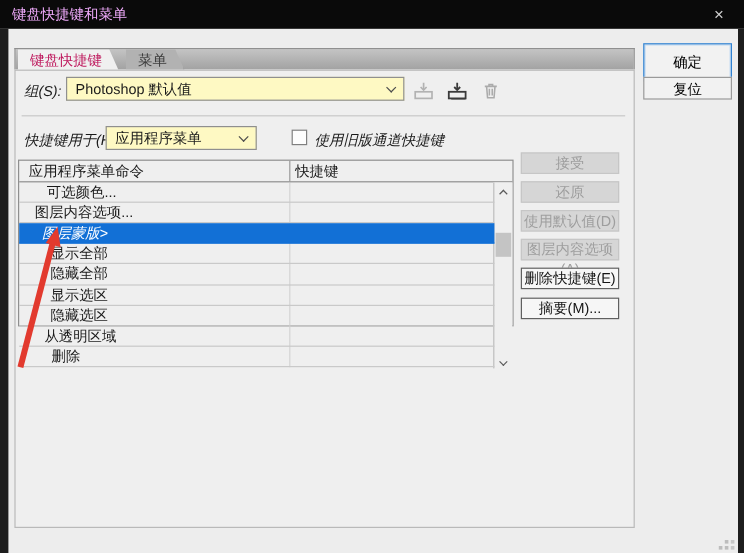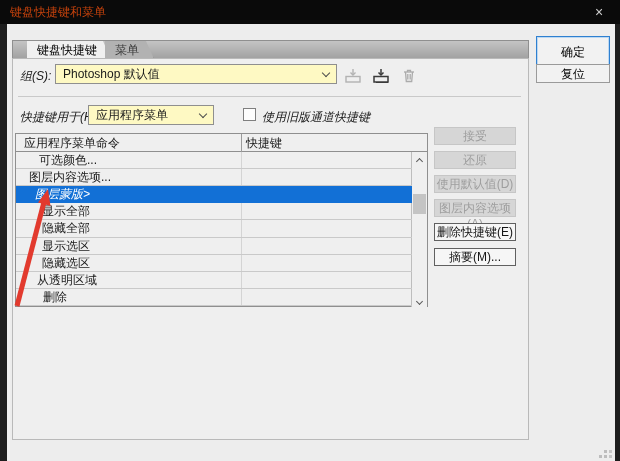--- a/index.html
+++ b/index.html
@@ -2,34 +2,34 @@
 <html><head>
 <meta charset="utf-8">
 <style>
   * { box-sizing: border-box; margin: 0; padding: 0; }
   html,body { width:620px; height:461px; background:#3a3a3a; }
   body { font-family:"Liberation Sans", sans-serif; font-size:12px; color:#1a1a1a; }
   .screen { position:relative; width:620px; height:461px; background:#ededed; overflow:hidden; }
 
   
   .titlebar { position:absolute; left:0; top:0; width:620px; height:24px; background:#0a0a0a; }
-  .titlebar .title { position:absolute; left:10px; top:0; line-height:24px; color:#c2410c; font-size:12px; }
+  .titlebar .title { position:absolute; left:10px; top:0; line-height:24px; color:#f0abfc; font-size:12px; }
   .close-btn { position:absolute; right:6px; top:0; width:30px; height:24px; line-height:24px;
                text-align:center; color:#cfcfcf; font-size:14px; cursor:pointer; background:transparent; border:0; }
 
   
   .frame-left  { position:absolute; left:0; top:24px; width:7px;  height:437px; background:#1d1d1d; }
   .frame-right { position:absolute; right:0; top:24px; width:5px; height:437px; background:#1d1d1d; }
 
   
   .tab-strip { position:absolute; left:12px; top:40px; width:517px; height:18px;
                background:linear-gradient(#c4c4c4,#a2a2a2); border:1px solid #8f8f8f; border-bottom:0; }
   .tab { position:absolute; top:0; height:18px; line-height:18px; padding:0 14px 0 10px;
          clip-path:polygon(0 0, calc(100% - 8px) 0, 100% 100%, 0 100%); cursor:pointer; }
-  .tab.active { left:14px; background:#f0f0f0; color:#000000; }
+  .tab.active { left:2px; background:#f0f0f0; color:#be185d; }
   .tab.inactive { left:92px; background:#b2b2b2; color:#3c3c3c; border-right:1px solid #888; }
 
   
   .page { position:absolute; left:12px; top:58px; width:517px; height:382px;
           border:1px solid #b9b9b9; background:#efefef; }
 
   .label { position:absolute; color:#1a1a1a;font-style:italic; }
 
   .combo { position:absolute; height:20px; background:#fef9c3; border:1px solid #8f8f8f;
            line-height:18px; padding-left:7px; cursor:pointer; }
@@ -39,21 +39,21 @@
   .chev.up { transform:rotate(-135deg); }
 
   .icon-btn { position:absolute; width:20px; height:18px; background:transparent; border:0; cursor:pointer; }
 
   .separator { position:absolute; left:18px; top:96px; width:503px; height:1px; background:#c9c9c9; }
 
   .checkbox { position:absolute; left:243px; top:108px; width:13px; height:13px;
               background:#fdfdfd; border:1px solid #7f7f7f; cursor:pointer; }
 
   
-  .cmd-table { position:absolute; left:15px; top:133px; width:413px; height:174px;
+  .cmd-table { position:absolute; left:15px; top:133px; width:413px; height:139px;
                border:1px solid #8f8f8f; background:#efefef; }
   .cmd-header { position:relative; height:18px; border-bottom:1px solid #8f8f8f; }
   .cmd-header .h1 { position:absolute; left:8px; top:0; line-height:18px; }
   .cmd-header .h2 { position:absolute; left:230px; top:0; line-height:18px; }
   .hdr-divider { position:absolute; left:225px; top:0; width:1px; height:18px; background:#9b9b9b; }
   .list { position:absolute; left:0; top:18px; width:396px; height:154px; display:flex; flex-direction:column; }
   .col-divider { position:absolute; left:225px; top:18px; width:1px; height:154px; background:#d4d4d4; }
   .row { position:relative; flex:1; border-bottom:1px solid #c9c9c9; line-height:16px;
          display:flex; align-items:center; cursor:pointer; z-index:2; background:transparent; }
   .row .shortcut { position:absolute; left:231px; }

